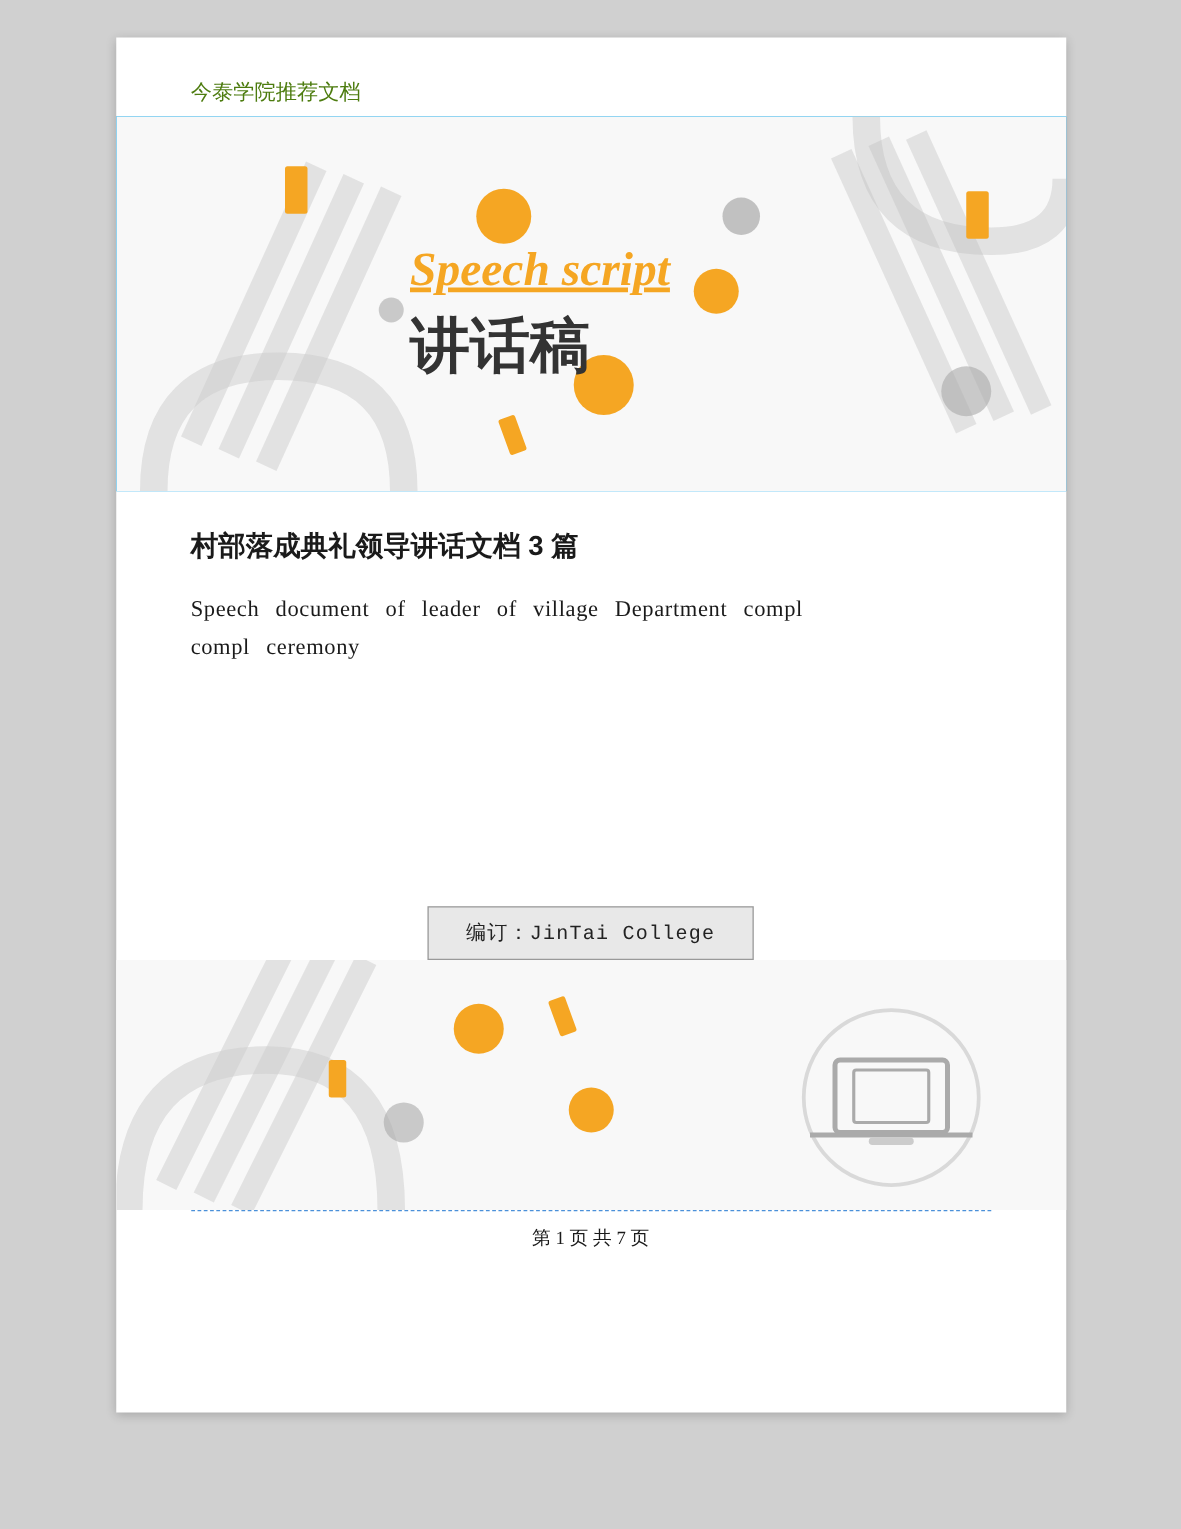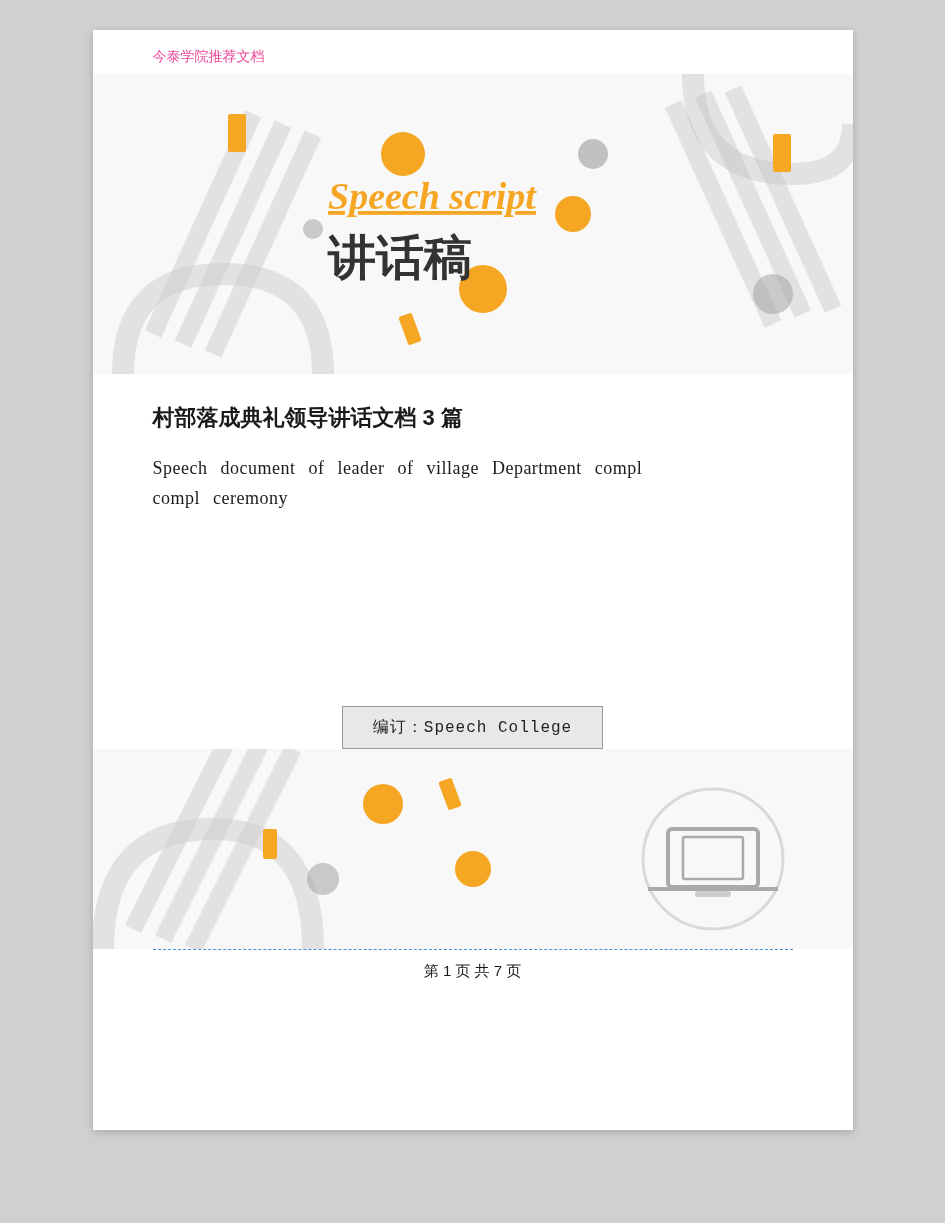--- a/index.html
+++ b/index.html
@@ -21,23 +21,23 @@
       width: 760px;
       min-height: 1100px;
       background: #ffffff;
       margin: 30px auto;
       padding: 0;
       position: relative;
       box-shadow: 0 2px 8px rgba(0,0,0,0.2);
     }
 
     .top-label {
-      padding: 18px 60px 8px 60px;
-      font-size: 14px;
-      color: #ec4899;
+      padding: 32px 60px 8px 60px;
+      font-size: 17px;
+      color: #4d7c0f;
       font-family: "SimSun", serif;
     }
 
     
     .cover-image {
       width: 100%;
       height: 300px;
       position: relative;
       overflow: hidden;
       background: #0ea5e9;
@@ -110,21 +110,21 @@
       border: none;
       border-top: 1.5px dashed #4a90d9;
       margin: 0 60px;
     }
 
     .page-footer {
       text-align: center;
       padding: 12px 0;
       font-size: 15px;
       color: #1a1a1a;
-      font-family: Liberation Sans, sans-serif;
+      font-family: Liberation Serif, serif;
     }
   </style>
 </head>
 <body>
 
 <div class="page">
 
   <div class="top-label">
     <span>今泰学院推荐文档</span>
   </div>
@@ -173,21 +173,21 @@
     <div class="subtitle-en">
       <span>Speech  document  of  leader  of  village  Department  compl</span><br>
       <span>compl  ceremony</span>
     </div>
   </div>
 
   <div class="spacer"></div>
 
   <div class="editor-section">
     <div class="editor-badge">
-      <span>编订：Speech  College</span>
+      <span>编订：JinTai  College</span>
     </div>
   </div>
 
   <div class="bottom-image">
     <svg width="100%" height="100%" viewBox="0 0 760 200" xmlns="http://www.w3.org/2000/svg">
       <rect width="760" height="200" fill="#f8f8f8"></rect>
 
       <g opacity="0.35" stroke="#bbbbbb" stroke-width="18" fill="none">
         <line x1="40" y1="180" x2="140" y2="-20"></line>
         <line x1="70" y1="190" x2="170" y2="-10"></line>

